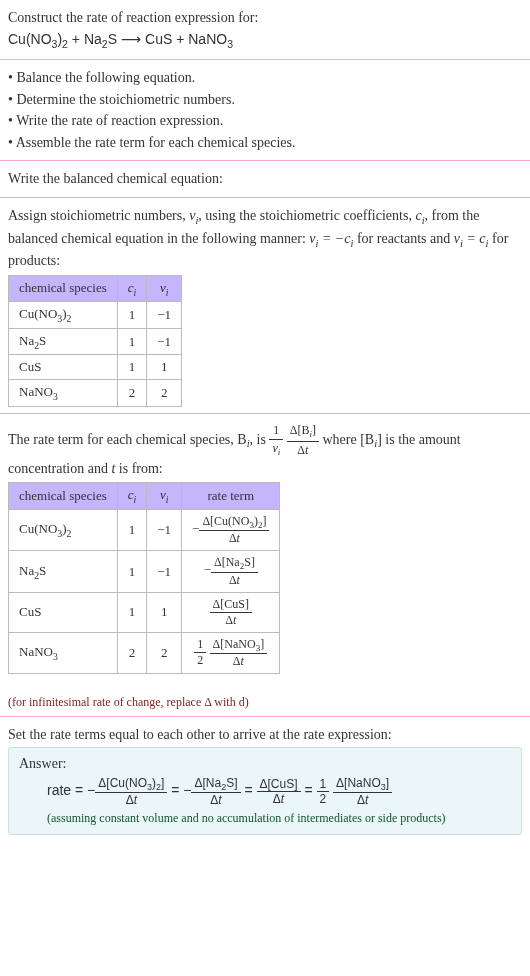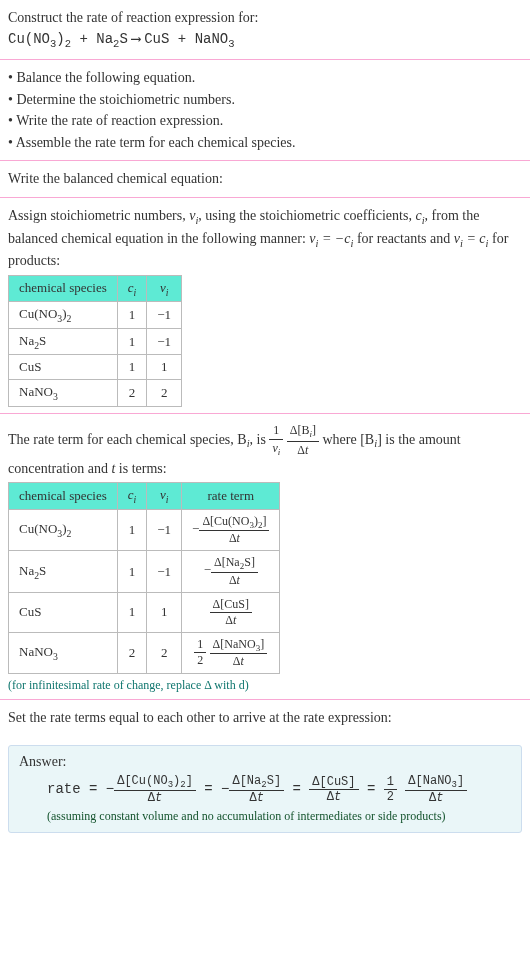--- a/index.html
+++ b/index.html
@@ -16,64 +16,64 @@
     border-bottom: 1px solid #f9a8d4;
   }
   .section.no-border {
     border-bottom: none;
   }
   .line {
     margin: 2px 0;
     line-height: 1.4;
   }
   .eq {
-    font-family: Liberation Mono, monospace;
+    font-family: Liberation Sans, sans-serif;
   }
   sub { font-size: 0.75em; vertical-align: sub; }
   table {
     border-collapse: collapse;
     margin-top: 4px;
   }
   th, td {
     border: 1px solid #bbb;
     padding: 4px 10px;
     text-align: left;
     font-weight: normal;
     font-size: 13px;
   }
   th {
-    background: #5eead4;
+    background: #c4b5fd;
   }
   .center { text-align: center; margin-top: 40px; }
   .frac {
     display: inline-block;
     vertical-align: middle;
     text-align: center;
     font-size: 12px;
   }
   .frac .num {
     display: block;
     border-bottom: 1px solid #333;
     padding: 0 3px;
   }
   .frac .den {
     display: block;
     padding: 0 3px;
   }
   .small-note {
     font-size: 12px;
-    color: #0f766e;
-    margin-top: 4px;
+    color: #7f1d1d;
+    margin-top: 21px;
   }
   .answer-box {
     background: #eaf6f8;
     border: 1px solid #cde;
     border-radius: 3px;
     padding: 8px 10px;
-    margin-top: 17px;
+    margin-top: 2px;
   }
   .answer-label {
     margin-bottom: 4px;
   }
   .indent {
     padding-left: 28px;
   }
   .assume {
     font-size: 12px;
     color: #14532d;
@@ -137,21 +137,21 @@
     </tr>
   </tbody>
     </table>
 </div>
 
 <div class="section">
   <div class="line">
     <span>The rate term for each chemical species, B</span><sub><span class="ital">i</span></sub><span>, is </span>
     <span class="frac"><span class="num">1</span><span class="den ital">ν<sub>i</sub></span></span>
     <span class="frac"><span class="num">Δ[B<sub><span class="ital">i</span></sub>]</span><span class="den">Δ<span class="ital">t</span></span></span>
-    <span> where [B</span><sub><span class="ital">i</span></sub><span>] is the amount concentration and </span><span class="ital">t</span><span> is terms:</span>
+    <span> where [B</span><sub><span class="ital">i</span></sub><span>] is the amount concentration and </span><span class="ital">t</span><span> is from:</span>
   </div>
 
   <table>
     <tbody>
         <tr>
       <th>chemical species</th>
       <th class="center"><span class="ital">c<sub>i</sub></span></th>
       <th class="center"><span class="ital">ν<sub>i</sub></span></th>
       <th class="center">rate term</th>
     </tr>

